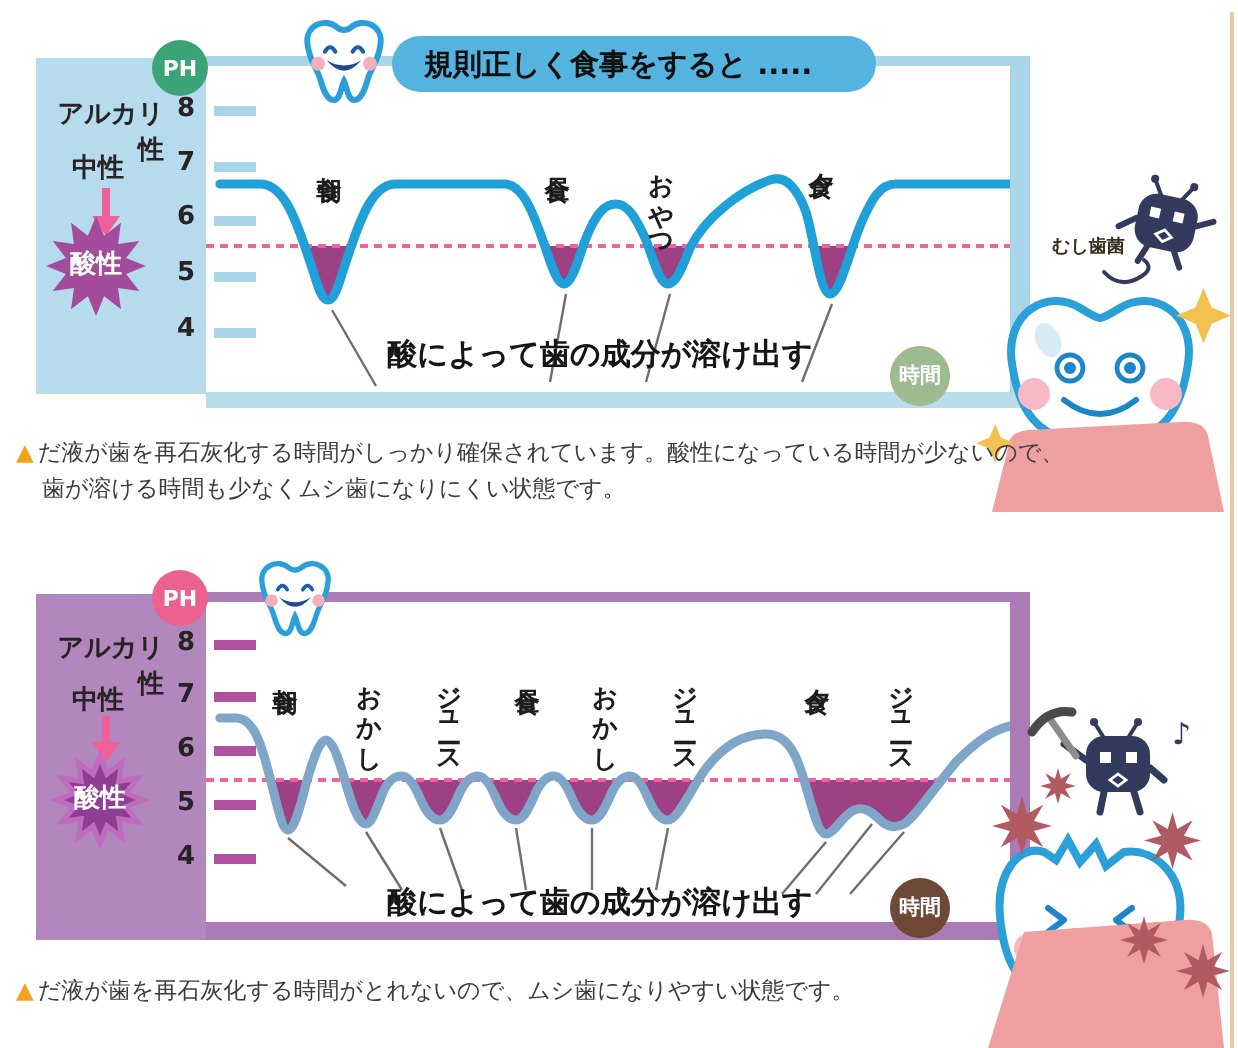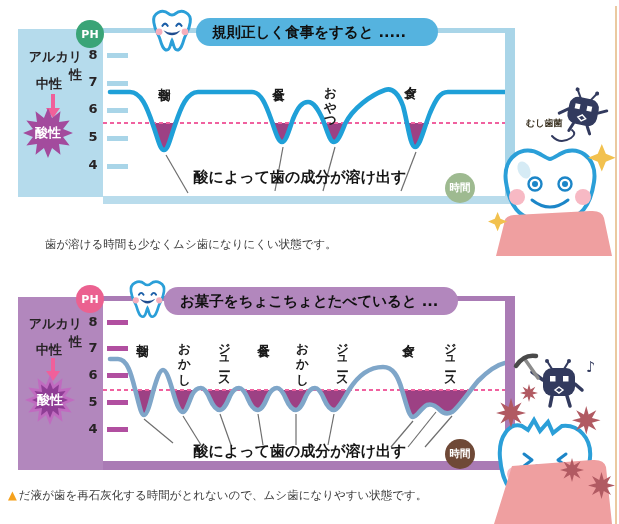--- a/index.html
+++ b/index.html
@@ -126,21 +126,24 @@
     <circle cx="29" cy="61" r="8" fill="#f7b9c4"></circle>
       <circle cx="95" cy="61" r="8" fill="#f7b9c4"></circle>
     <path d="M44,64 Q62,78 80,64" fill="none" stroke="#1c86c8" stroke-width="3" stroke-linecap="round"></path>
     <path d="M16,88 Q16,80 26,79 L102,75 Q114,74 116,82 L124,120 L8,120 Z" fill="#ef9fa0"></path>
     <g fill="#f2c14e">
       <polygon points="12,0 15.5,8.5 24,12 15.5,15.5 12,24 8.5,15.5 0,12 8.5,8.5" transform="translate(100,8) scale(1.15)"></polygon>
       <polygon points="12,0 15.5,8.5 24,12 15.5,15.5 12,24 8.5,15.5 0,12 8.5,8.5" transform="translate(0,76) scale(0.8)"></polygon>
     </g>
   </svg>
 
-  <div class="caption" style="left:21px;top:237px;margin-left:24px;">
+  <div class="caption" style="left:8px;top:219px;">
+    <span class="tri">▲</span><span>だ液が歯を再石灰化する時間がしっかり確保されています。酸性になっている時間が少ないので、</span>
+  </div>
+  <div class="caption" style="left:21px;top:237px;">
     <span>歯が溶ける時間も少なくムシ歯になりにくい状態です。</span>
   </div>
 
   <div class="bar" style="left:103px;top:296px;width:412px;height:5px;background:#aa7bb5;"></div>
   <div class="bar" style="left:505px;top:296px;width:10px;height:174px;background:#aa7bb5;"></div>
   <div class="bar" style="left:103px;top:461px;width:412px;height:9px;background:#aa7bb5;"></div>
   <div class="bar" style="left:18px;top:297px;width:85px;height:173px;background:#b287bd;"></div>
 
   <div class="bar" style="left:107px;top:320px;width:21px;height:5px;background:#b14fa0;"></div>
   <div class="bar" style="left:107px;top:346px;width:21px;height:5px;background:#b14fa0;"></div>
@@ -160,23 +163,20 @@
 
   <div class="stem" style="left:51px;top:358px;height:14px;"></div>
   <div class="ahead" style="left:46px;top:371px;"></div>
 
   <svg class="abs" style="left:24px;top:374px;" width="52" height="52" viewBox="0 0 50 50">
     <polygon points="49,25 39.5,28.9 45.8,37 35.6,35.6 37,45.8 28.9,39.5 25,49 21.1,39.5 13,45.8 14.4,35.6 4.2,37 10.5,28.9 1,25 10.5,21.1 4.2,13 14.4,14.4 13,4.2 21.1,10.5 25,1 28.9,10.5 37,4.2 35.6,14.4 45.8,13 39.5,21.1" fill="#c06bc0"></polygon>
     <polygon points="49,25 39.5,28.9 45.8,37 35.6,35.6 37,45.8 28.9,39.5 25,49 21.1,39.5 13,45.8 14.4,35.6 4.2,37 10.5,28.9 1,25 10.5,21.1 4.2,13 14.4,14.4 13,4.2 21.1,10.5 25,1 28.9,10.5 37,4.2 35.6,14.4 45.8,13 39.5,21.1" fill="#8f3d95" transform="translate(7,7) scale(0.72)"></polygon>
   </svg>
   <div class="startext" style="left:24px;top:374px;width:52px;height:52px;line-height:52px;">酸性</div>
 
-  <div class="banner" style="left:164px;top:287px;width:294px;background:#b287bd;">
-    <span>お菓子をちょこちょとたべていると ...</span>
-  </div>
   <svg class="abs" style="left:124px;top:276px;" width="47" height="47" viewBox="0 0 60 60">
     <path d="M9,20 C7,9 19,4 26,10 C28,12 32,12 34,10 C41,4 53,9 51,20 C50,29 46,33 44,39 C42,46 40,52 36,52 C32,52 32,45 30,41 C28,45 28,52 24,52 C20,52 18,46 16,39 C14,33 10,29 9,20 Z" fill="#fff" stroke="#2b9fd8" stroke-width="3.4"></path>
     <path d="M19,24 Q22,19 25,24" fill="none" stroke="#1c5fa8" stroke-width="2.4" stroke-linecap="round"></path>
     <path d="M35,24 Q38,19 41,24" fill="none" stroke="#1c5fa8" stroke-width="2.4" stroke-linecap="round"></path>
     <path d="M20,29 Q30,41 40,29 Q30,35 20,29 Z" fill="#1e4c8f"></path>
     <circle cx="15" cy="31" r="4" fill="#f6aebc"></circle>
       <circle cx="45" cy="31" r="4" fill="#f6aebc"></circle>
   </svg>
 
   <svg class="abs" style="left:103px;top:297px;" width="402" height="164" viewBox="0 0 402 164">

